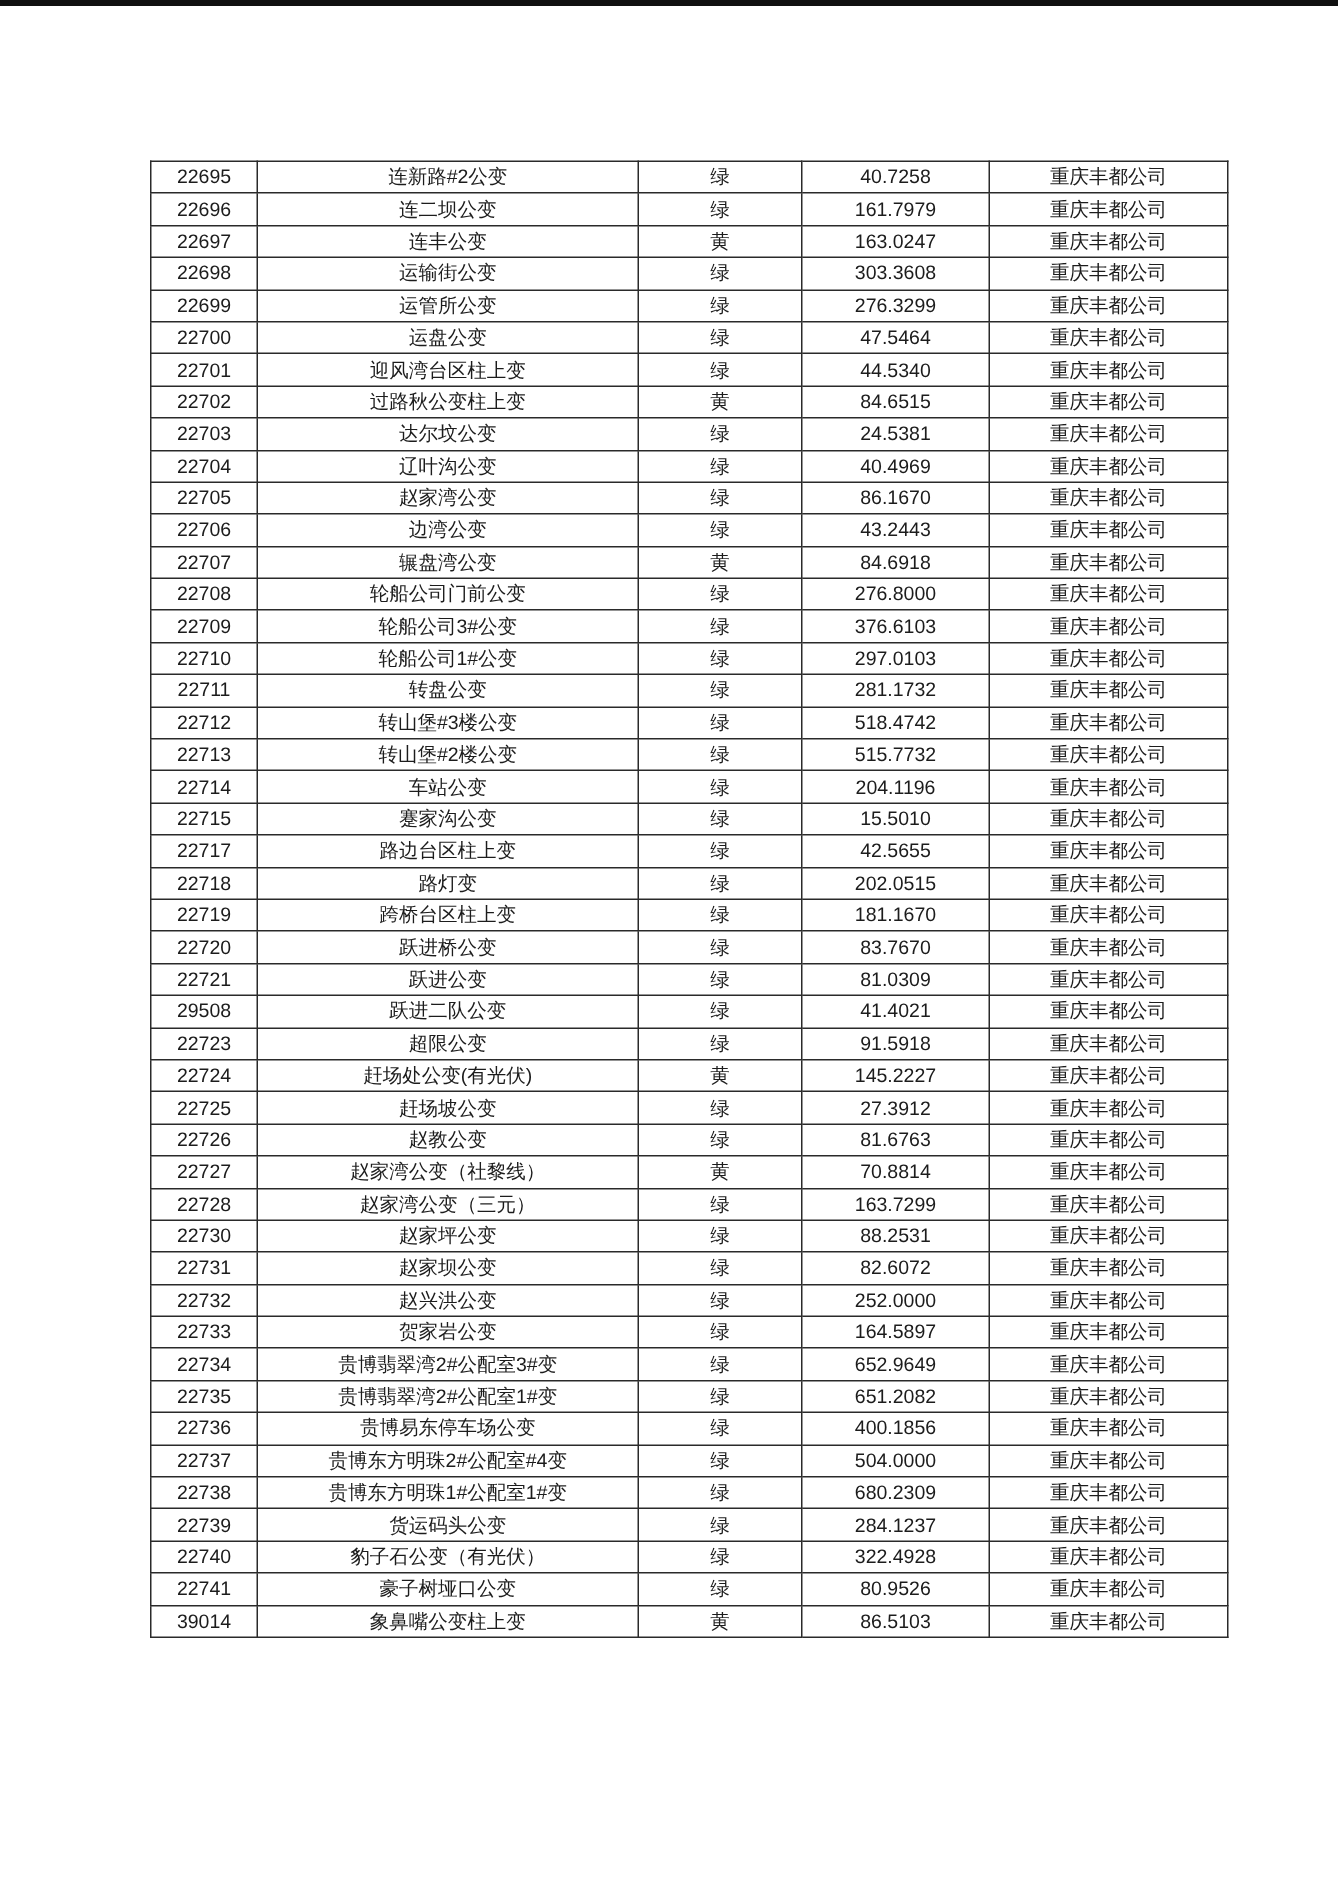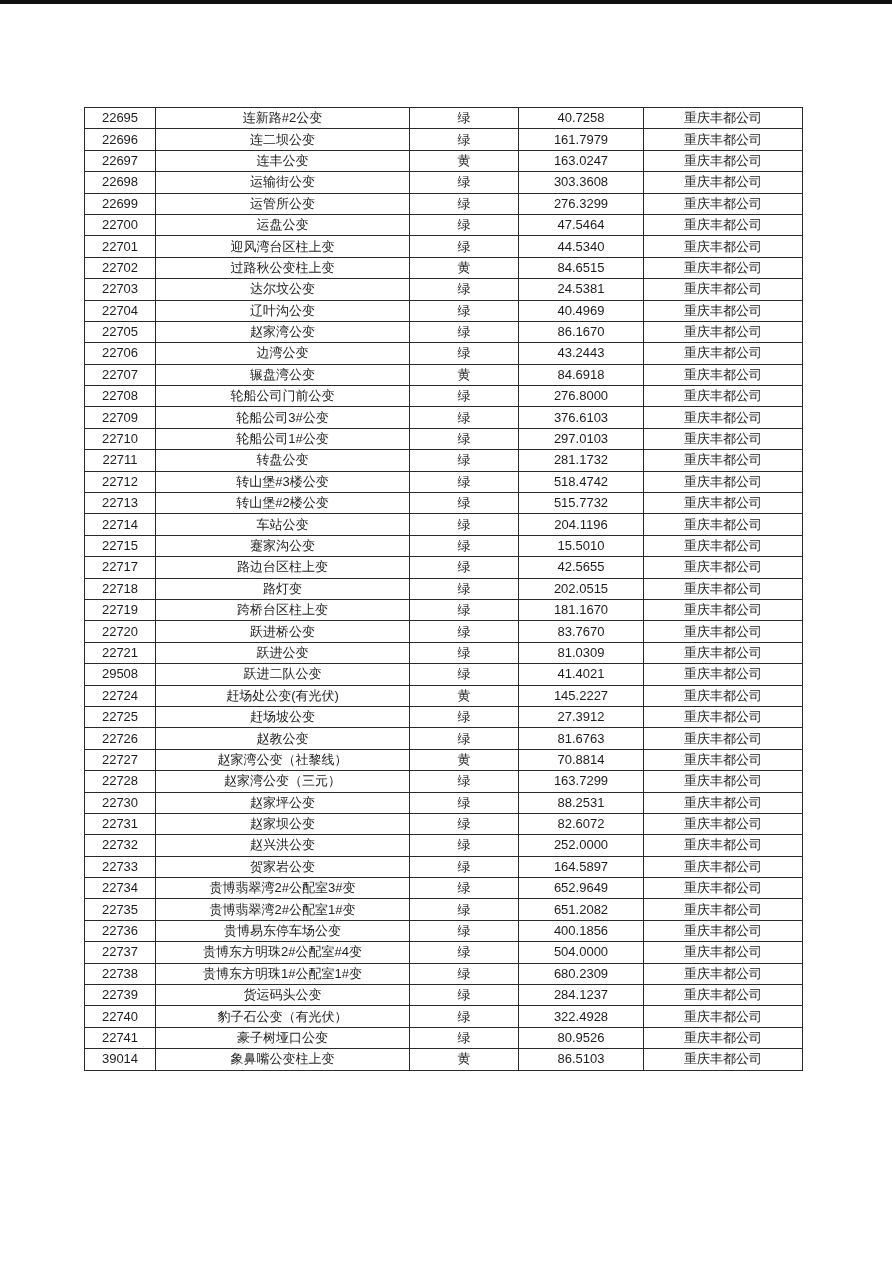--- a/index.html
+++ b/index.html
@@ -18,21 +18,21 @@
   .topbar {
     position: absolute;
     top: 0;
     left: 0;
     width: 892px;
     height: 4px;
     background: #101010;
   }
   table.data-table {
     position: absolute;
-    left: 84px;
+    left: 100px;
     top: 107px;
     border-collapse: collapse;
     table-layout: fixed;
     width: 718px;
     padding-left: 48px;
   }
   table.data-table td {
     border: 1px solid #2a2a2a;
     height: 20.4px;
     padding: 0 2px;
@@ -248,20 +248,27 @@
           <td>重庆丰都公司</td>
         </tr>
         <tr>
           <td>29508</td>
           <td>跃进二队公变</td>
           <td>绿</td>
           <td>41.4021</td>
           <td>重庆丰都公司</td>
         </tr>
         <tr>
+          <td>22723</td>
+          <td>超限公变</td>
+          <td>绿</td>
+          <td>91.5918</td>
+          <td>重庆丰都公司</td>
+        </tr>
+        <tr>
           <td>22724</td>
           <td>赶场处公变(有光伏)</td>
           <td>黄</td>
           <td>145.2227</td>
           <td>重庆丰都公司</td>
         </tr>
         <tr>
           <td>22725</td>
           <td>赶场坡公变</td>
           <td>绿</td>

